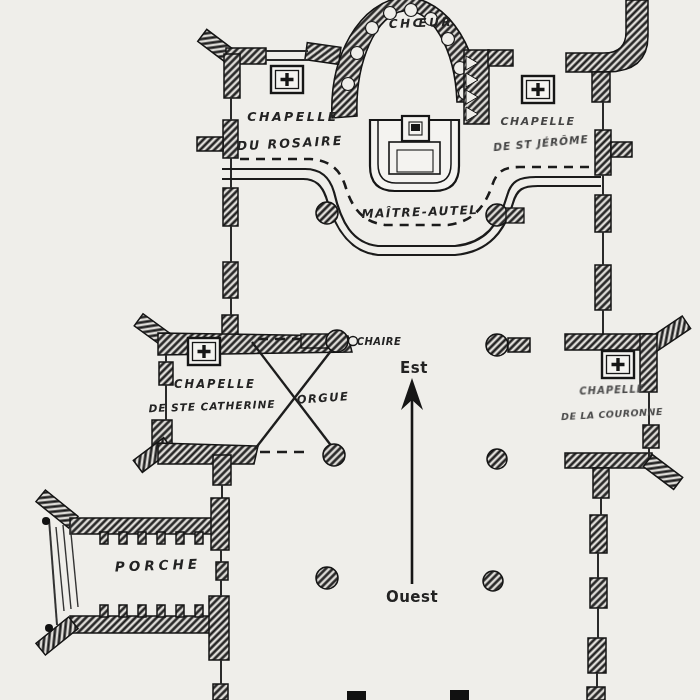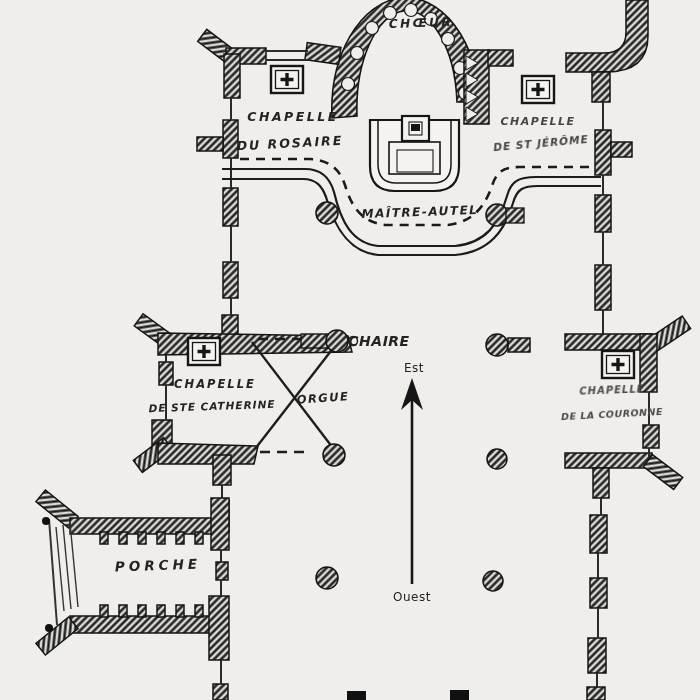--- a/index.html
+++ b/index.html
@@ -7,28 +7,28 @@
           font-family:"DejaVu Sans",sans-serif;}
   .canvas svg{position:absolute;left:0;top:0;}
   .lbl{position:absolute;white-space:nowrap;font-style:italic;font-weight:bold;color:#232323;
        transform-origin:center;}
   .lbl-choeur  {left:421px;top:23px; font-size:12px;  letter-spacing:2.5px;transform:translate(-50%,-50%) rotate(-2deg);}
   .lbl-ros1    {left:293px;top:116px;font-size:12.5px;letter-spacing:2.5px;transform:translate(-50%,-50%);}
   .lbl-ros2    {left:290px;top:143px;font-size:12.5px;letter-spacing:2px;  transform:translate(-50%,-50%) rotate(-3deg);}
   .lbl-jer1    {left:538px;top:121px;font-size:11px;  letter-spacing:1.5px;transform:translate(-50%,-50%);color:#454545;filter:blur(.4px);}
   .lbl-jer2    {left:541px;top:143px;font-size:10.5px;letter-spacing:1px;  transform:translate(-50%,-50%) rotate(-5deg);color:#454545;filter:blur(.4px);}
   .lbl-autel   {left:420px;top:212px;font-size:12px;  letter-spacing:1.5px;transform:translate(-50%,-50%) rotate(-2deg);}
-  .lbl-chaire  {left:379px;top:341px;font-size:14px;  letter-spacing:.5px; transform:translate(-50%,-50%);}
+  .lbl-chaire  {left:379px;top:341px;font-size:10px;  letter-spacing:.5px; transform:translate(-50%,-50%);}
   .lbl-orgue   {left:323px;top:398px;font-size:11.5px;letter-spacing:1.5px;transform:translate(-50%,-50%) rotate(-4deg);}
   .lbl-cat1    {left:215px;top:384px;font-size:11.5px;letter-spacing:2px;  transform:translate(-50%,-50%);}
   .lbl-cat2    {left:212px;top:406px;font-size:10.5px;letter-spacing:1px;  transform:translate(-50%,-50%) rotate(-2deg);}
   .lbl-cour1   {left:612px;top:390px;font-size:10px;  letter-spacing:1px;  transform:translate(-50%,-50%) rotate(-2deg);color:#4a4a4a;filter:blur(.5px);}
   .lbl-cour2   {left:612px;top:414px;font-size:9.5px; letter-spacing:.5px; transform:translate(-50%,-50%) rotate(-3deg);color:#4a4a4a;filter:blur(.5px);}
   .lbl-porche  {left:158px;top:565px;font-size:13.5px;letter-spacing:4px;  transform:translate(-50%,-50%) rotate(-2deg);}
-  .compass-lbl {font-style:normal;font-weight:normal;font-size:12px;letter-spacing:.5px;}
+  .compass-lbl {font-style:normal;font-weight:bold;font-size:15px;letter-spacing:.5px;}
   .lbl-est     {left:414px;top:368px;transform:translate(-50%,-50%);}
   .lbl-ouest   {left:412px;top:597px;transform:translate(-50%,-50%);text-align:right;}
 </style>
 </head>
 <body>
 
 <div class="canvas">
 
 <svg width="700" height="700" viewBox="0 0 700 700">
   <defs>

